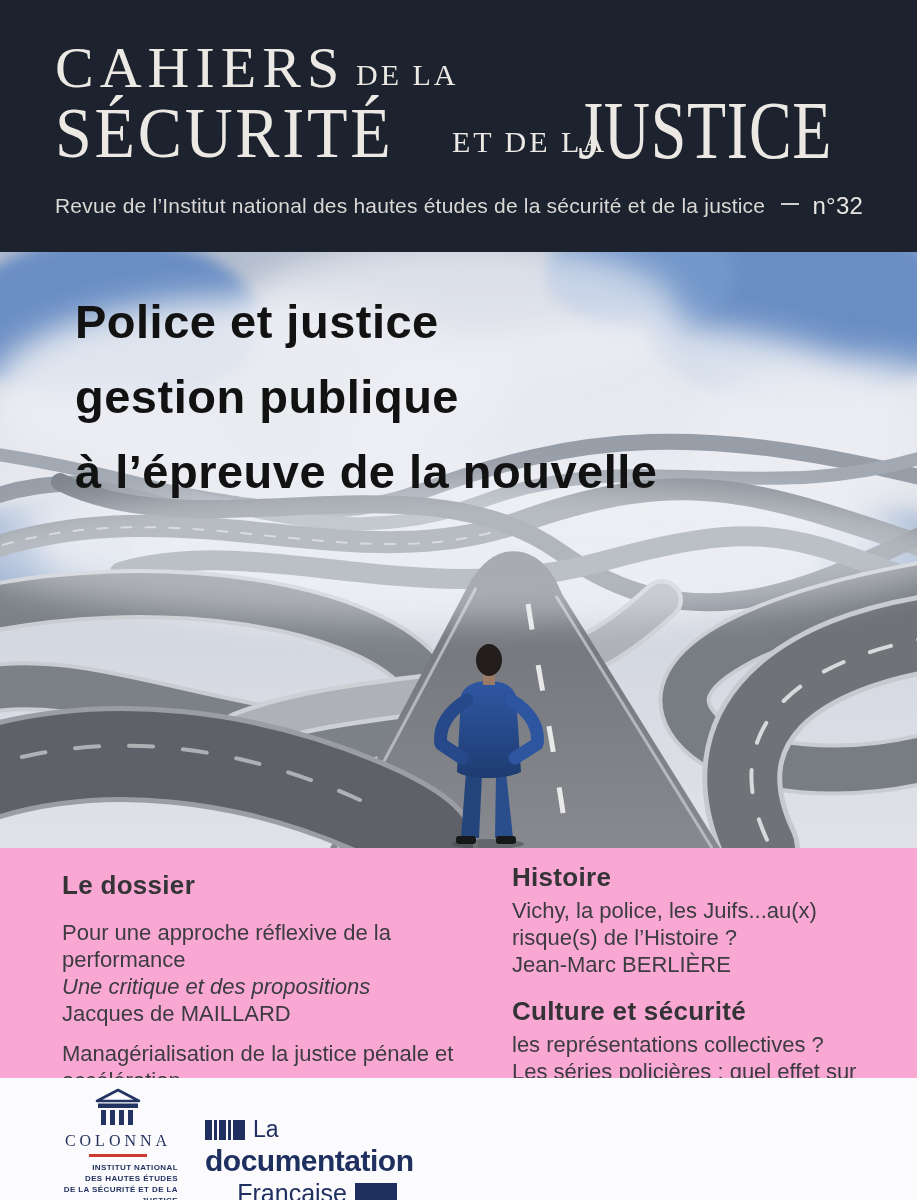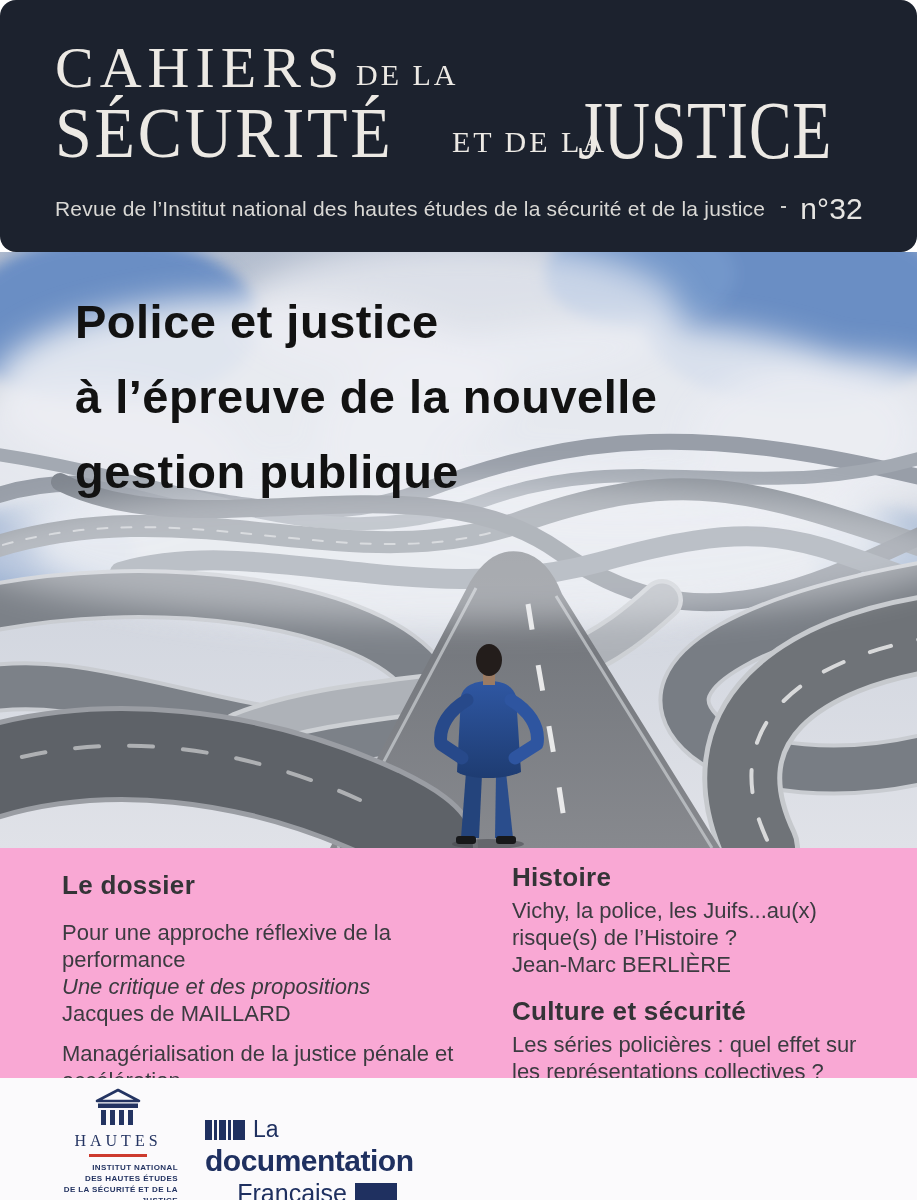--- a/index.html
+++ b/index.html
@@ -1,33 +1,33 @@
 <!DOCTYPE html>
 <html><head>
 <meta charset="utf-8">
 <style>
   html,body{margin:0;padding:0;background:#ffffff;}
   .cover{
     position:relative;width:917px;height:1200px;overflow:hidden;
     font-family:"Liberation Sans",sans-serif;background:#ffffff;
   }
   
-  .masthead{position:absolute;left:0;top:0;width:917px;height:252px;background:#1c222e;border-radius:16px;}
+  .masthead{position:absolute;left:0;top:0;width:917px;height:252px;background:#1c222e;}
   .masthead .word{position:absolute;color:#ece9e4;font-family:"Liberation Serif",serif;white-space:nowrap;}
   .w-cahiers{left:55px;top:34px;font-size:58px;letter-spacing:6px;}
   .w-dela1{left:356px;top:58px;font-size:30px;letter-spacing:3px;text-align:right;}
   .w-securite{left:55px;top:92px;font-size:72px;letter-spacing:3px;transform:scaleX(0.92);transform-origin:left center;}
   .w-etdela{left:452px;top:125px;font-size:30px;letter-spacing:3px;}
   .w-justice{left:578px;top:84px;font-size:82px;letter-spacing:1px;transform:scaleX(0.78);transform-origin:left center;}
   .masthead-sub{
     position:absolute;left:55px;top:192px;width:808px;display:flex;align-items:center;
     color:#d9d8d5;font-size:21px;letter-spacing:0.2px;
   }
   .masthead-sub .rule{flex:1;border-bottom:2px solid #cfcfcc;margin:0 14px 5px 16px;height:1px;}
-  .masthead-sub .issue{font-size:30px;color:#e6e5e2;font-weight:400;}
+  .masthead-sub .issue{font-size:24px;color:#e6e5e2;font-weight:400;}
   
   .illustration{position:absolute;left:0;top:252px;width:917px;height:596px;}
   
   .cover-title{position:absolute;left:62px;top:284px;color:#121212;font-weight:bold;
     font-size:47px;line-height:75px;letter-spacing:0.5px;white-space:nowrap;margin-left:13px;}
   
   .toc{position:absolute;left:0;top:848px;width:917px;height:230px;background:#f9a8d4;color:#3b3b40;}
   .toc-col-left{position:absolute;left:62px;top:22px;width:430px;}
   .toc-col-right{position:absolute;left:512px;top:14px;width:380px;}
   .toc-heading{font-size:26px;font-weight:bold;color:#343437;letter-spacing:0.3px;}
@@ -159,22 +159,22 @@
         <path d="M467,448 C450,458 438,474 441,492 L462,506" fill="none" stroke="#27498a" stroke-width="13" stroke-linecap="round" stroke-linejoin="round"></path>
         <path d="M511,448 C528,458 540,474 537,492 L515,506" fill="none" stroke="#2e55a0" stroke-width="13" stroke-linecap="round" stroke-linejoin="round"></path>
         <rect x="483" y="420" width="12" height="13" fill="#9b7b63"></rect>
         <ellipse cx="489" cy="408" rx="13" ry="16" fill="#231d1b"></ellipse>
       </g>
     </svg>
   </div>
 
   <div class="cover-title">
     <div>Police et justice</div>
+    <div>gestion publique</div>
     <div>à l’épreuve de la nouvelle</div>
-    <div>gestion publique</div>
   </div>
 
   <div class="toc">
     <div class="toc-col-left">
       <div class="toc-heading">Le dossier</div>
       <div class="toc-gap-lg"></div>
       <div class="toc-body">
         <div>Pour une approche réflexive de la performance</div>
         <div class="it">Une critique et des propositions</div>
         <div>Jacques de MAILLARD</div>
@@ -189,38 +189,38 @@
       <div class="toc-heading">Histoire</div>
       <div class="toc-gap-sm"></div>
       <div class="toc-body">
         <div>Vichy, la police, les Juifs...au(x) risque(s) de l’Histoire ?</div>
         <div>Jean-Marc BERLIÈRE</div>
       </div>
       <div class="toc-gap-lg"></div>
       <div class="toc-heading">Culture et sécurité</div>
       <div class="toc-gap-sm"></div>
       <div class="toc-body">
+        <div>les représentations collectives ?</div>
         <div>Les séries policières : quel effet sur</div>
-        <div>les représentations collectives ?</div>
         <div>Vincent COLONNA, Pascal DUVAL</div>
       </div>
     </div>
   </div>
 
   <div class="footer">
     <div class="inhesj">
       <svg width="50" height="38" viewBox="0 0 50 38">
         <path d="M25,2 L46,13 L4,13 Z" fill="none" stroke="#243462" stroke-width="2.6" stroke-linejoin="round"></path>
         <rect x="5" y="15.5" width="40" height="4.5" fill="#243462"></rect>
         <rect x="8" y="22" width="5" height="15" fill="#243462"></rect>
         <rect x="17" y="22" width="5" height="15" fill="#243462"></rect>
         <rect x="26" y="22" width="5" height="15" fill="#243462"></rect>
         <rect x="35" y="22" width="5" height="15" fill="#243462"></rect>
       </svg>
-      <div class="acronym">HAUTES</div>
+      <div class="acronym">COLONNA</div>
       <div class="redline"></div>
       <div class="small">INSTITUT NATIONAL</div>
       <div class="small">DES HAUTES ÉTUDES</div>
       <div class="small">DE LA SÉCURITÉ ET DE LA JUSTICE</div>
     </div>
 
     <div class="docfr">
       <div class="row1">
         <svg width="42" height="22" viewBox="0 0 42 22">
           <rect x="0" y="1" width="7" height="20" fill="#1f3060"></rect>

